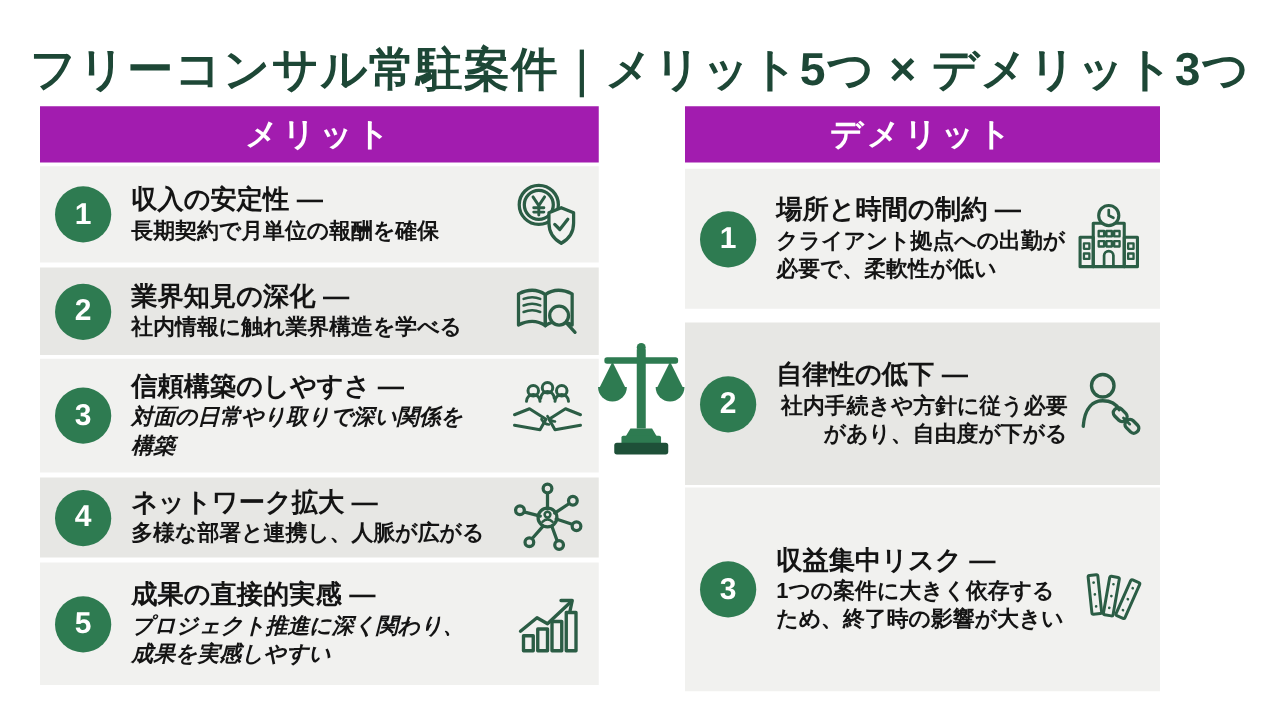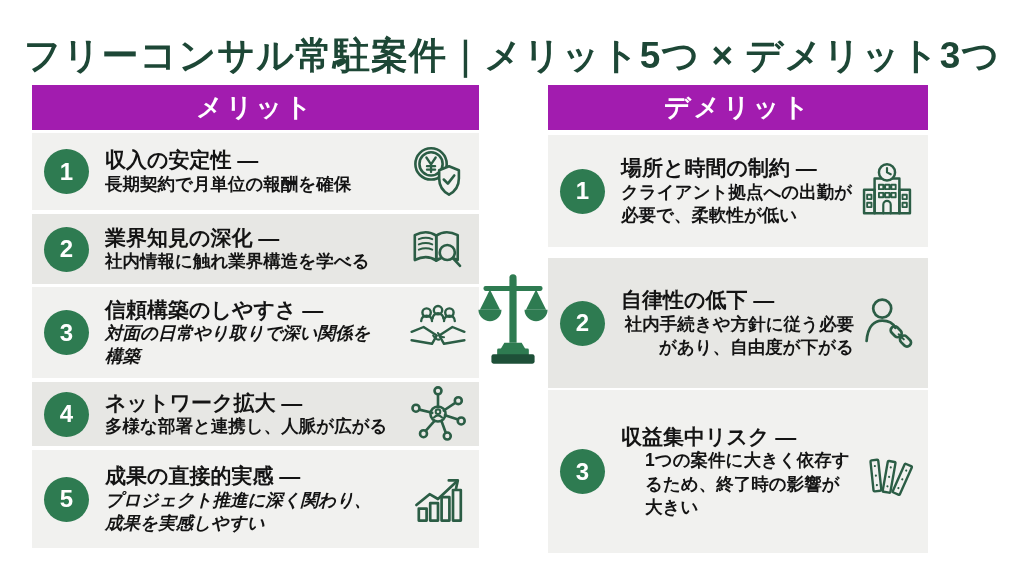--- a/index.html
+++ b/index.html
@@ -53,21 +53,21 @@
     font-size:21px;font-weight:800;line-height:1.2;color:#141414;
     white-space:nowrap;
   }
   .item-desc{
     font-size:17.5px;font-weight:700;line-height:1.32;color:#141414;
   }
   .nowrap{white-space:nowrap;font-family:Liberation Serif, serif;}
   .w270{max-width:270px;font-style:italic;}
   .w275{max-width:275px;}
   .w252{max-width:252px;text-align:right;}
-  .w285{max-width:285px;margin-left:24px;}
+  .w285{max-width:285px;}
 
   .icon-box{
     flex:none;width:66px;display:flex;align-items:center;justify-content:center;
   }
   .icon-box svg{display:block;}
 
   .center-scale{
     position:absolute;left:477px;top:272px;width:72px;height:94px;
   }
 </style>

